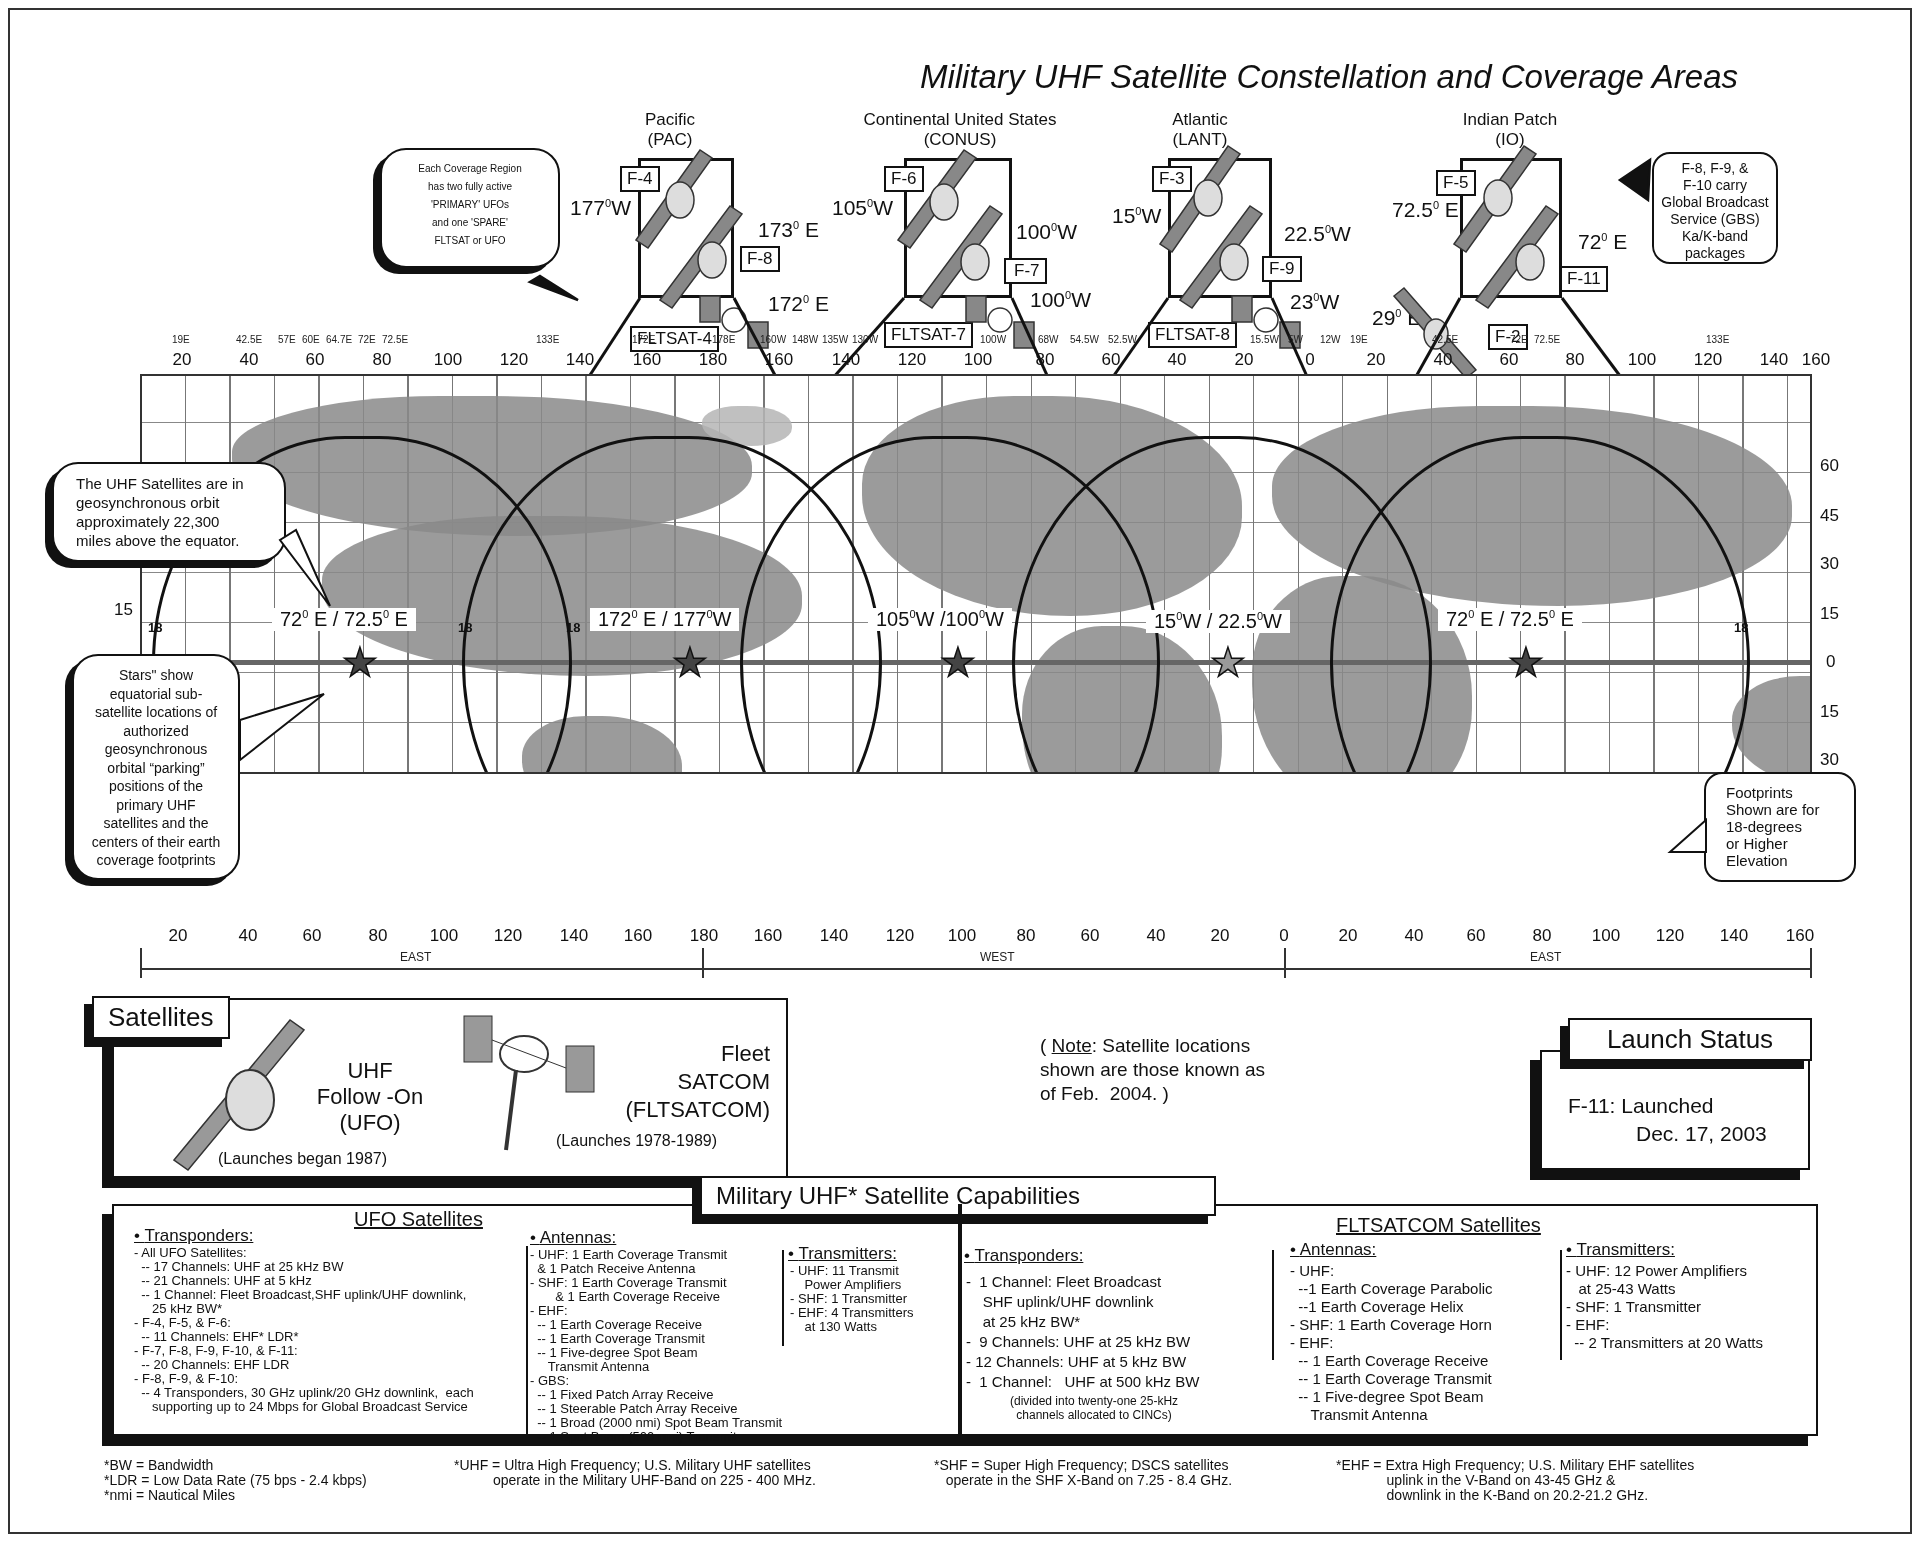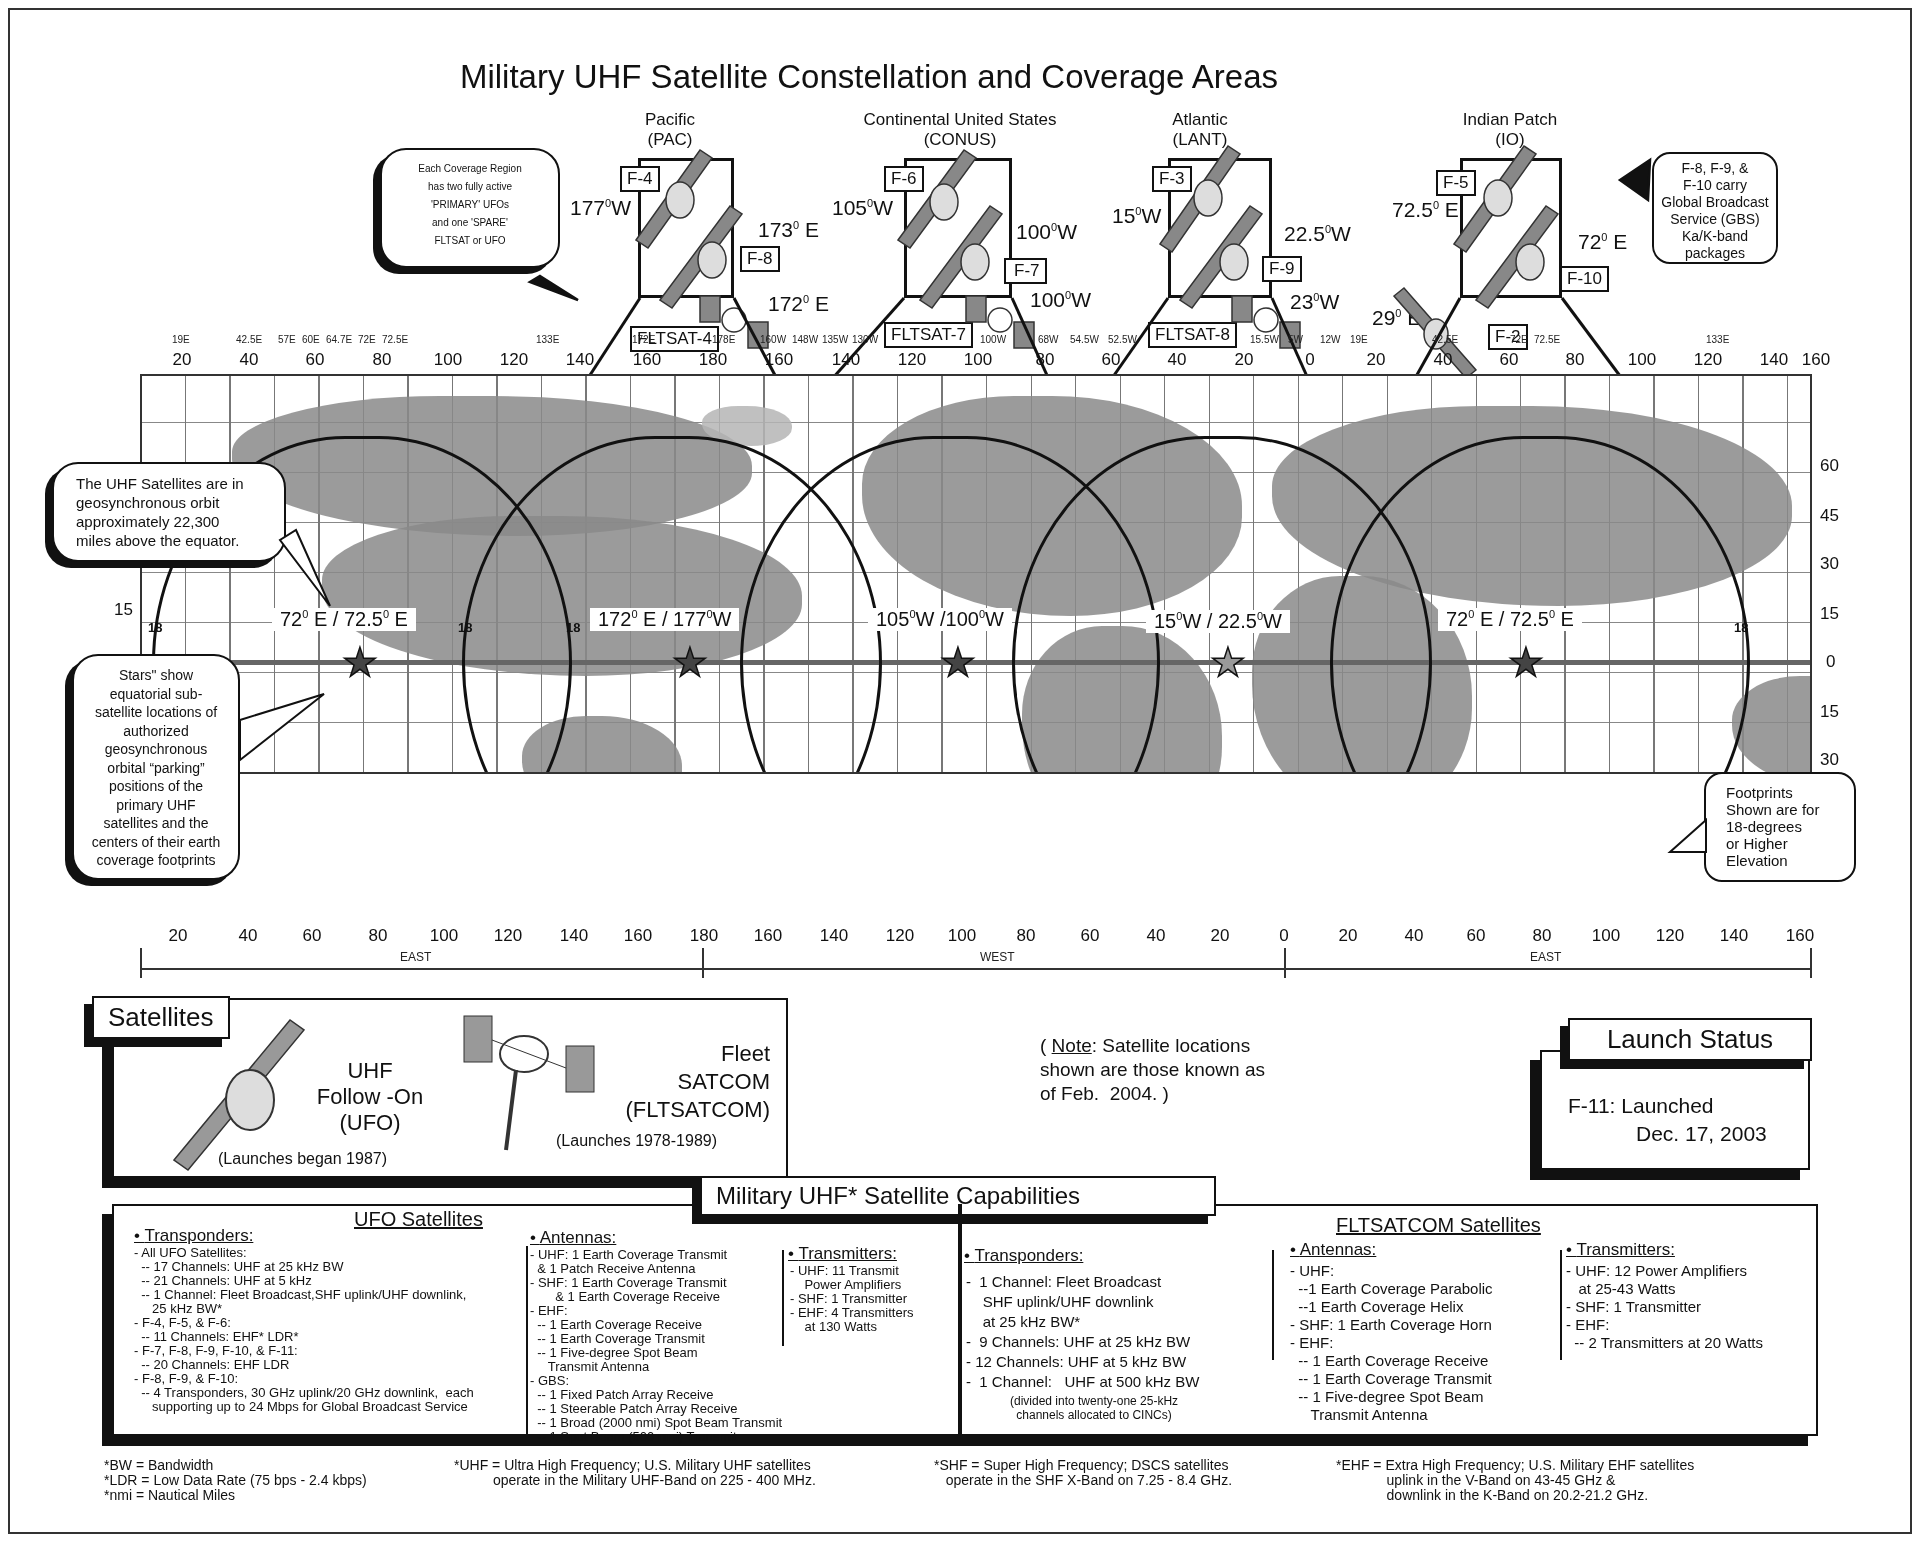--- a/index.html
+++ b/index.html
@@ -1,19 +1,19 @@
 <!DOCTYPE html>
 <html><head>
 <meta charset="utf-8">
 <style>
   * { box-sizing: border-box; margin: 0; padding: 0; }
   body { width: 1920px; height: 1542px; background: #fff; font-family: "Liberation Sans", sans-serif; color: #111; position: relative; overflow: hidden; }
   .frame { position: absolute; left: 8px; top: 8px; width: 1904px; height: 1526px; border: 2px solid #333; }
   .abs { position: absolute; }
-  .title { left: 0; width: 1738px; top: 58px; text-align: center; font-size: 33px; }
+  .title { left: 0; width: 1738px; top: 58px; text-align: right; font-size: 33px; font-style: italic; }
   .region-label { text-align: center; font-size: 17px; line-height: 20px; }
   .sat-box { border: 3px solid #111; background: #fff; }
   .tag { border: 2px solid #111; background: #fff; font-size: 17px; padding: 0 5px; line-height: 22px; }
   .lon { font-size: 21px; }
   .small { font-size: 10px; color: #222; }
   .axis-num { font-size: 17px; position: absolute; transform: translateX(-50%); }
   .lat-num { font-size: 17px; position: absolute; }
   .bubble { background: #fff; border: 2px solid #111; border-radius: 26px; box-shadow: -7px 6px 0 #111; text-align: center; font-size: 15px; line-height: 18px; }
   .bubble-plain { background: #fff; border: 2px solid #111; border-radius: 18px; text-align: center; font-size: 14px; line-height: 17px; }
   .map { left: 140px; top: 374px; width: 1672px; height: 400px; border: 2px solid #333; overflow: hidden;
@@ -81,21 +81,21 @@
 <div class="abs tag" style="left:1148px;top:322px;">FLTSAT-8</div>
 
 <div class="abs region-label" style="left:1420px;top:110px;width:180px;">
   <div>Indian Patch</div>
   <div>(IO)</div>
 </div>
 <div class="abs sat-box" style="left:1460px;top:158px;width:102px;height:140px;"></div>
 <div class="abs tag" style="left:1436px;top:170px;">F-5</div>
 <div class="abs lon" style="left:1392px;top:198px;"><span>72.5</span><sup style="font-size:11px">0</sup> <span>E</span></div>
 <div class="abs lon" style="left:1578px;top:230px;"><span>72</span><sup style="font-size:11px">0</sup> <span>E</span></div>
-<div class="abs tag" style="left:1560px;top:266px;">F-10</div>
+<div class="abs tag" style="left:1560px;top:266px;">F-11</div>
 <div class="abs lon" style="left:1372px;top:306px;"><span>29</span><sup style="font-size:11px">0</sup> <span>E</span></div>
 <div class="abs tag" style="left:1488px;top:324px;"><span>F-2</span></div>
 
 <svg width="1920" height="400" style="left:0;top:0;">
   <g fill="#888" stroke="#333" stroke-width="1.5">
     <g>
         <polygon points="636,240 700,150 712,158 648,248"></polygon>
         <ellipse cx="680" cy="200" rx="14" ry="18" fill="#ddd"></ellipse>
       </g>
     <g>

